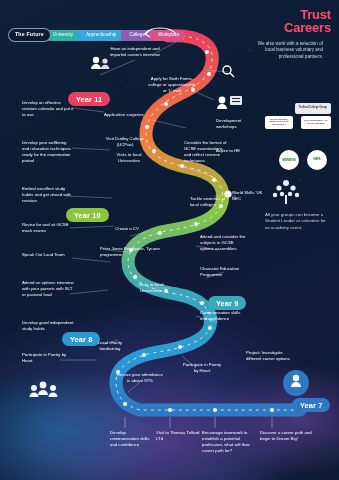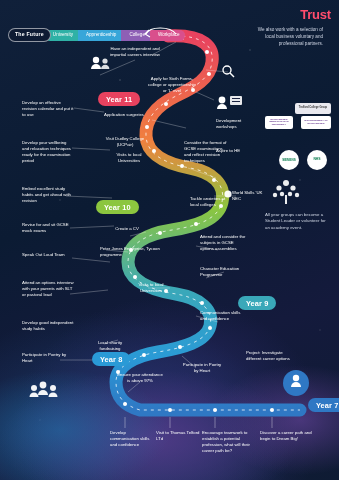--- a/index.html
+++ b/index.html
@@ -61,21 +61,20 @@
   }
   .title-sub {
     color:#cfd6e4; font-size:4.6px; line-height:1.45; margin-top:6px; width:66px;
   }
 
   
   .year-badge {
     position:absolute; color:#fff; font-weight:bold; font-size:7.4px;
     border-radius:9px; padding:3.5px 8px; line-height:1; white-space:nowrap;
     letter-spacing:.1px;
-    margin-left:30px;
   }
 
   
   .callout { position:absolute; color:#e8edf5; font-size:4.3px; line-height:1.42; }
   .callout.w-left { width:52px; }
   .callout.center { text-align:center; }
   .callout.light { color:#ffffff; }
 
   
   .logo-box {
@@ -226,20 +225,21 @@
     </div>
   </div>
 
   <svg class="layer" style="pointer-events:none">
     <path d="M176 34 C 170 26, 150 26, 146 34" fill="none" stroke="#ffffff" stroke-width="1.2"></path>
     <path d="M149 30 L145 34 L150 37" fill="none" stroke="#ffffff" stroke-width="1.2"></path>
   </svg>
 
   <div class="title-block">
     <div class="t1">Trust</div>
+    <div class="t2">Careers</div>
     <div class="title-sub">We also work with a selection of local business voluntary and professional partners.</div>
   </div>
 
   <div class="logo-box" style="right:8px; top:103px; width:36px; height:11px; background:#e9e9ef; color:#333; font-size:2.6px;">Trafford College Group</div>
   <div class="logo-box" style="right:46px; top:116px; width:28px; height:13px; color:#5b2a86; font-size:2.4px;">MANCHESTER METROPOLITAN UNIVERSITY</div>
   <div class="logo-box" style="right:8px; top:116px; width:30px; height:13px; color:#5b2a86; font-size:2.4px;">THE UNIVERSITY OF MANCHESTER</div>
   <div class="circ-logo" style="right:40px; top:150px; width:20px; height:20px; color:#0a7d4f; font-size:3px;">SIEMENS</div>
   <div class="circ-logo" style="right:12px; top:150px; width:20px; height:20px; color:#0a7d4f; font-size:3.4px;">NHS</div>
 
   <svg class="layer" style="pointer-events:none">
@@ -250,24 +250,24 @@
       <circle cx="-11" cy="12" r="2.2"></circle>
         <circle cx="11" cy="12" r="2.2"></circle>
       <circle cx="-4" cy="11" r="2.2"></circle>
         <circle cx="4" cy="11" r="2.2"></circle>
       <rect x="-1" y="12" width="2" height="9"></rect>
     </g>
   </svg>
   <div class="right-note" style="top:212px;">All year groups can become a Student Leader or volunteer for an academy event.</div>
 
   <div class="year-badge" style="left:68px; top:92px; background:#e8425f;">Year 11</div>
-  <div class="year-badge" style="left:66px; top:200px; background:#8cc63f;">Year 10</div>
+  <div class="year-badge" style="left:66px; top:208px; background:#8cc63f;">Year 10</div>
   <div class="year-badge" style="left:208px; top:296px; background:#3aa8b9;">Year 9</div>
-  <div class="year-badge" style="left:62px; top:352px; background:#2a9ad6;">Year 8</div>
-  <div class="year-badge" style="left:278px; top:398px; background:#2f78c4;">Year 7</div>
+  <div class="year-badge" style="left:62px; top:332px; background:#2a9ad6;">Year 8</div>
+  <div class="year-badge" style="left:292px; top:398px; background:#2f78c4;">Year 7</div>
 
   <svg class="layer" style="pointer-events:none">
 
     <g transform="translate(96,60)" fill="#ffffff">
       <circle cx="0" cy="0" r="3.2"></circle>
         <path d="M-5 9 a5 5 0 0 1 10 0z"></path>
       <circle cx="9" cy="1" r="2.6" opacity=".85"></circle>
         <path d="M5 9 a4.2 4.2 0 0 1 8.4 0z" opacity=".85"></path>
     </g>
 

